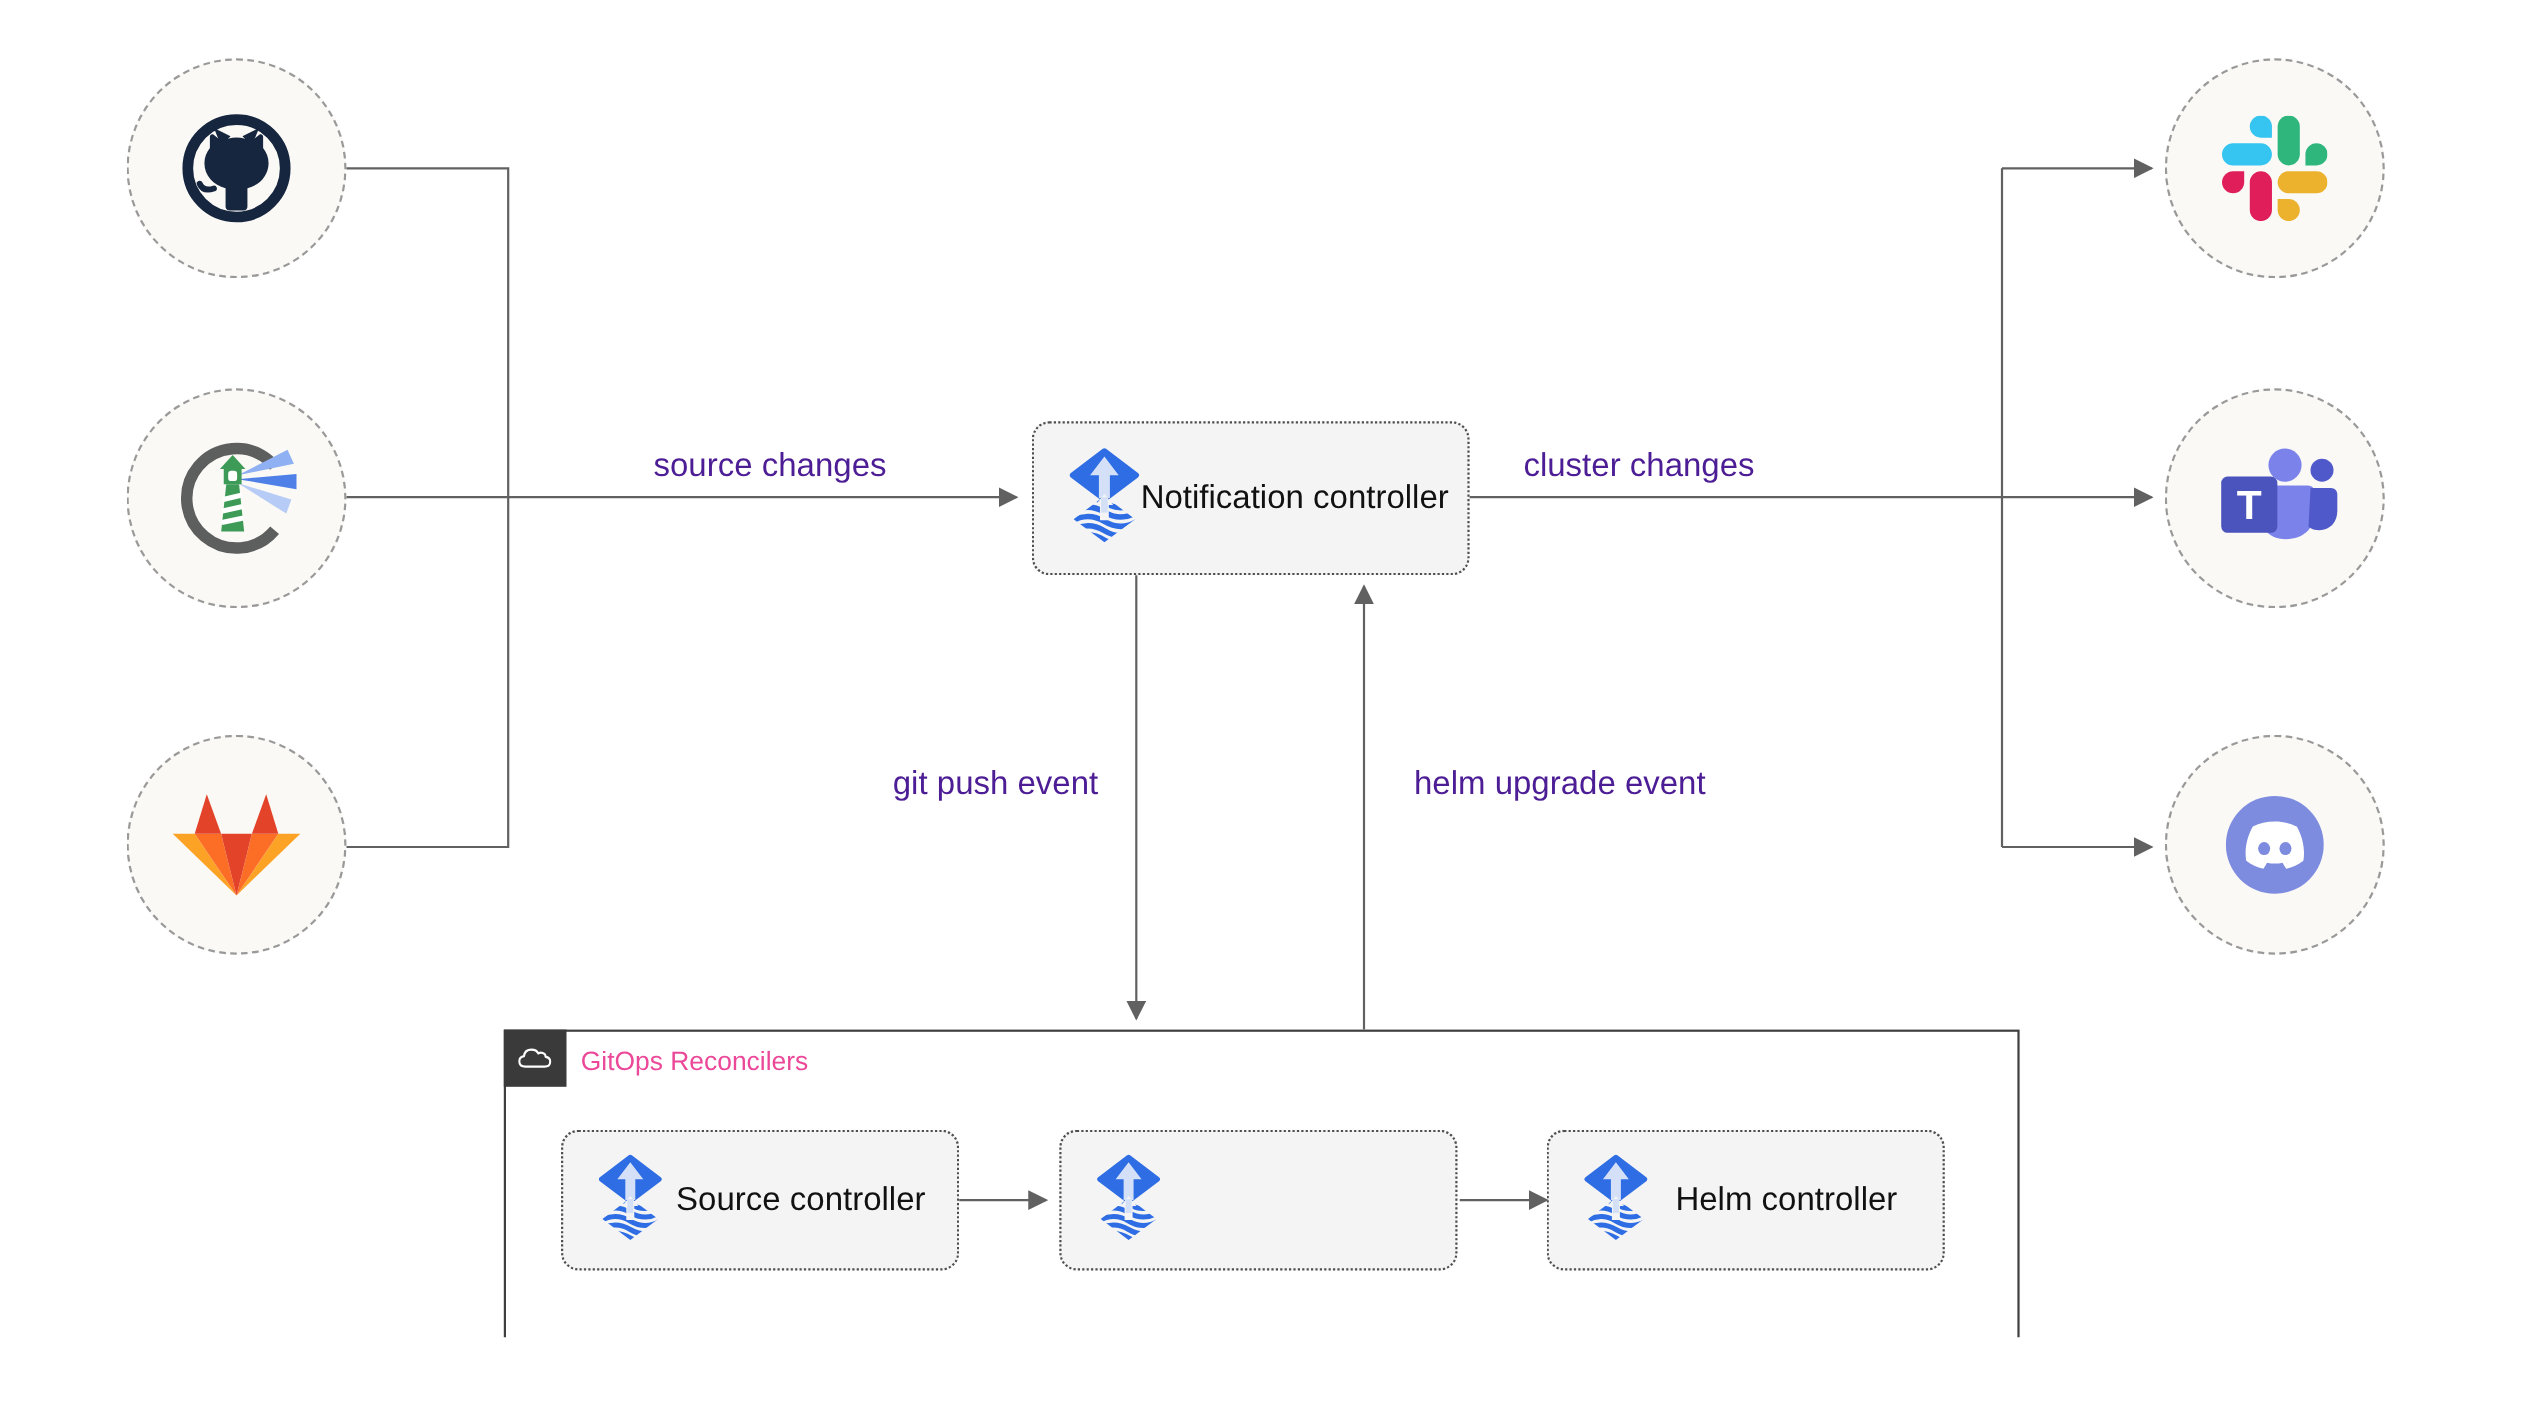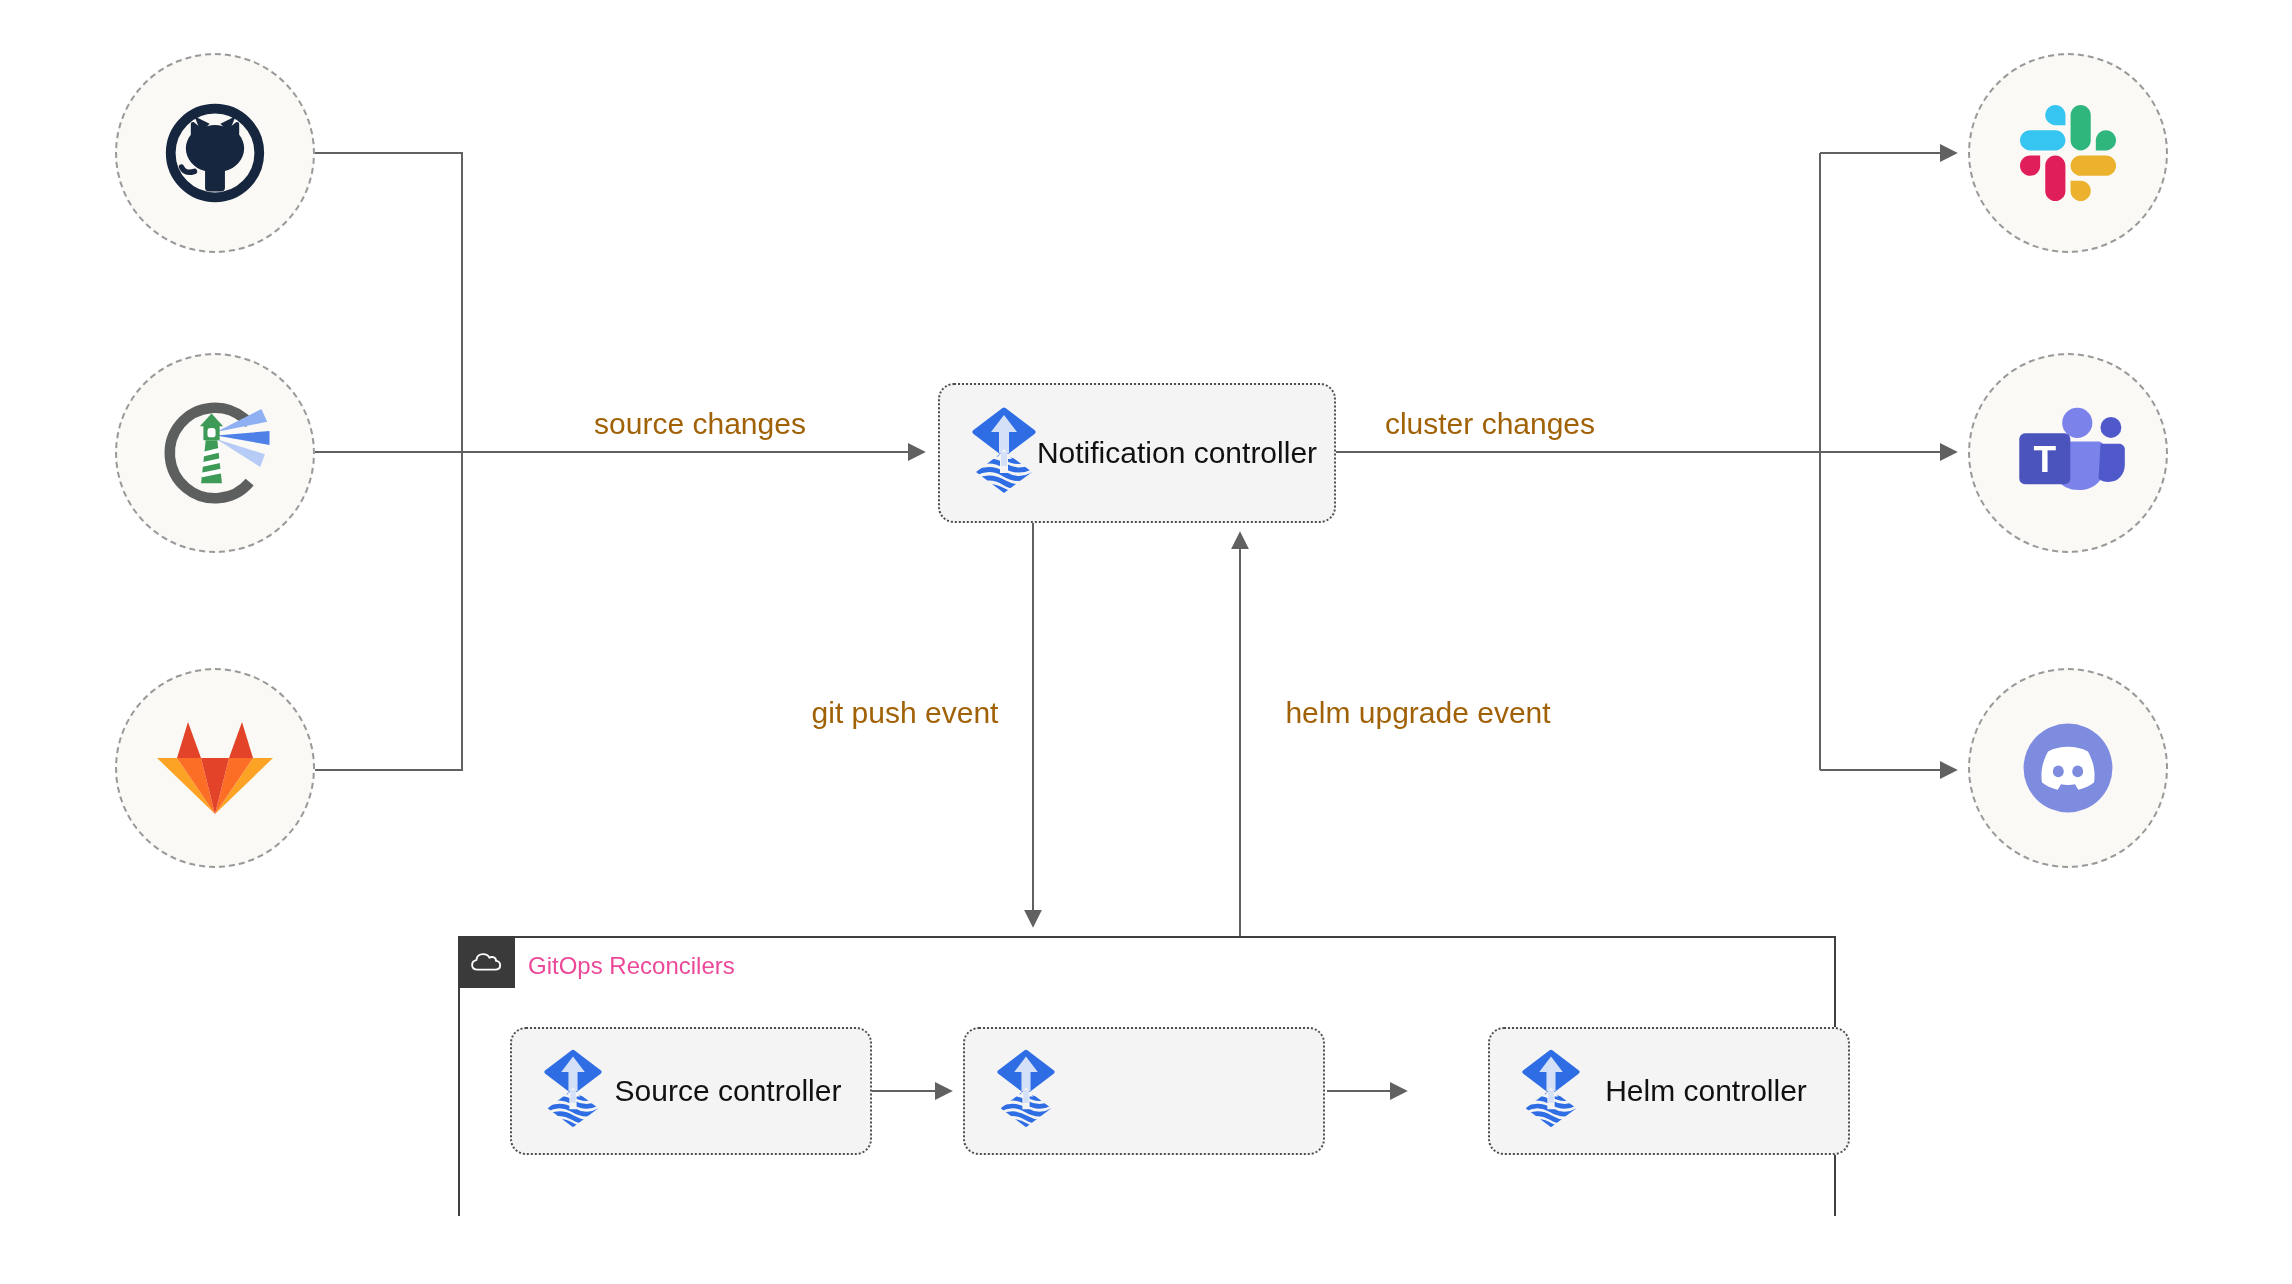--- a/index.html
+++ b/index.html
@@ -10,25 +10,25 @@
   .circle-node{position:absolute;width:200px;height:200px;border-radius:50%;
     border:2px dashed #999;background:#faf9f6;box-sizing:border-box;
     display:flex;align-items:center;justify-content:center;}
 
   
   .ctl-box{position:absolute;background:#f4f4f4;border:2px dotted #4e4e4e;border-radius:16px;
     box-sizing:border-box;display:flex;align-items:center;padding:0 16px 0 32px;}
   .ctl-label{flex:1;text-align:center;font-size:30px;line-height:1.22;color:#111;}
   #notification-box{left:938px;top:383px;width:398px;height:140px;}
   .rec-box{width:362px;height:128px;top:1027px;}
-  #rec-source{left:510px;} #rec-kustomize{left:963px;} #rec-helm{left:1488px;}
+  #rec-source{left:510px;} #rec-kustomize{left:963px;} #rec-helm{left:1406px;}
 
   
   .edge-label{position:absolute;font-size:30px;white-space:nowrap;
-    transform:translate(-50%,-50%);color:#a16207;}
+    transform:translate(-50%,-50%);color:#4c1d95;}
 
   
   #reconcilers-container{position:absolute;left:458px;top:936px;width:1378px;height:289px;
     border:2px solid #3f3f3f;box-sizing:border-box;background:#ffffff;}
   #reconcilers-tag{position:absolute;left:-2px;top:-2px;width:57px;height:52px;background:#3a3a3a;
     display:flex;align-items:center;justify-content:center;}
   #reconcilers-title{position:absolute;left:68px;top:14px;font-size:24px;color:#ec4899;}
 
   
   #connectors{position:absolute;left:0;top:0;pointer-events:none;}

